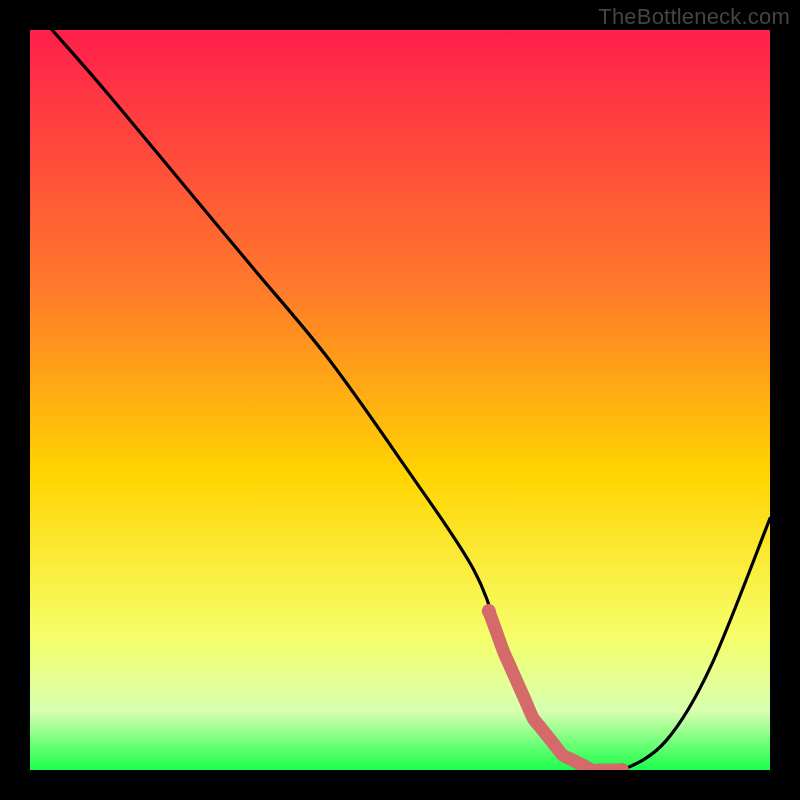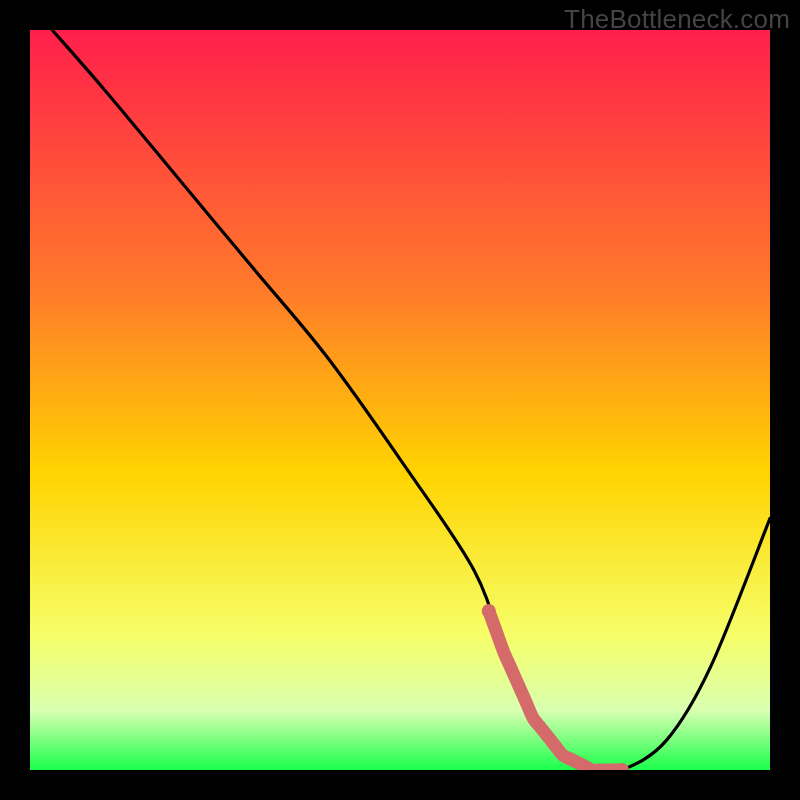--- a/index.html
+++ b/index.html
@@ -15,21 +15,21 @@
     position: relative;
     width: 800px;
     height: 800px;
     background: #000;
   }
   .watermark {
     position: absolute;
     top: 4px;
     right: 10px;
     color: #444;
-    font-size: 26px;
+    font-size: 22px;
     font-weight: 500;
     z-index: 20;
     letter-spacing: 0.2px;
   }
   .plot-area {
     position: absolute;
     left: 30px;
     top: 30px;
     width: 740px;
     height: 740px;

